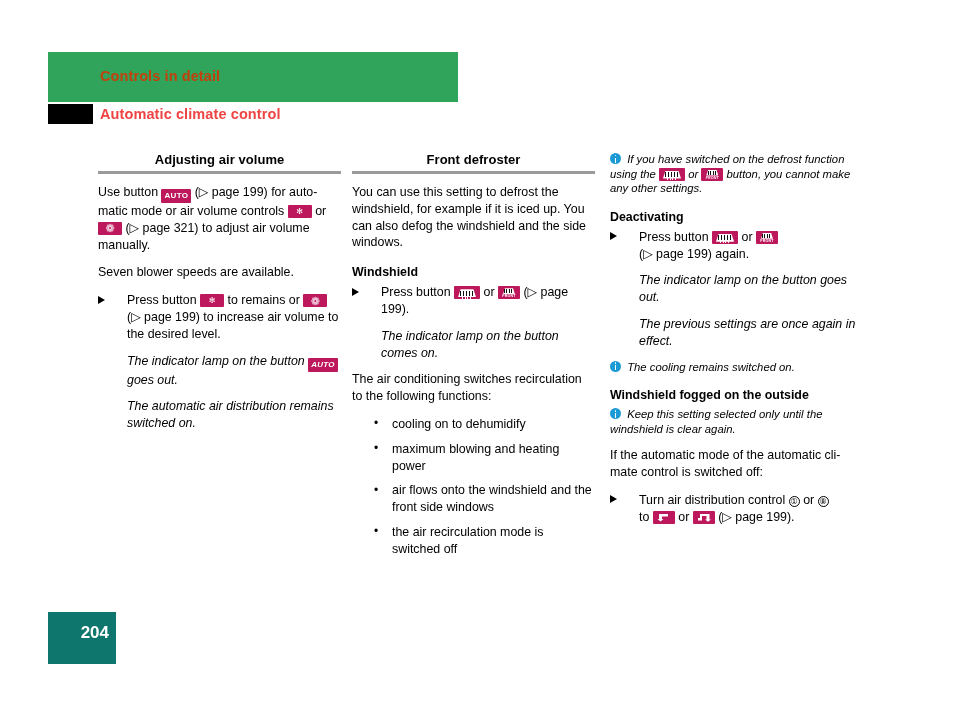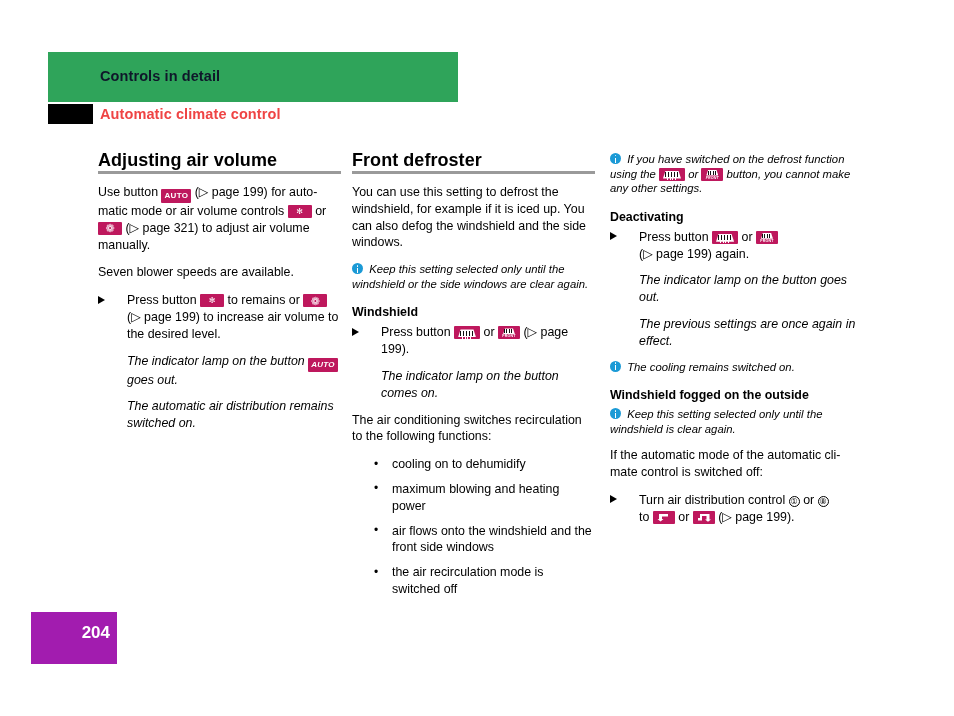--- a/index.html
+++ b/index.html
@@ -13,43 +13,43 @@
     overflow: hidden;
   }
 
   
   .hdr-green {
     position:absolute; left:48px; top:52px; width:410px; height:50px;
     background:#2fa45a;
   }
   .hdr-green-label {
     position:absolute; left:100px; top:51px;
-    font-size:14.5px; font-weight:bold; color:#0f172a;
+    font-size:14.5px; font-weight:bold; color:#c2410c;
     letter-spacing:0.1px;
     line-height:50px; height:50px;
   }
   .hdr-black-tab {
     position:absolute; left:48px; top:104px; width:45px; height:20px;
     background:#000000;
   }
   .hdr-sub {
     position:absolute; left:100px; top:106px;
     font-size:14.5px; font-weight:bold; color:#ef4444;
     letter-spacing:0.1px;
   }
 
   
   .col { position:absolute; top:152px; width:243px; }
   .col1 { left:98px; }
   .col2 { left:352px; }
   .col3 { left:610px; width:248px; }
 
   h2.sec {
-    font-size:18px; font-weight:bold; margin:0 0 0 0;
-    line-height:16px; letter-spacing:0.05px;
+    font-size:13px; font-weight:bold; margin:0 0 0 0;
+    line-height:16px; letter-spacing:0.05px;text-align:center;
   }
   .rule {
     height:3px; background:#9a9a9a; margin:3px 0 10px 0;
   }
   h3.sub {
     font-size:12.4px; font-weight:bold; margin:13px 0 4px 0;
     line-height:16px;
   }
   p.body {
     font-size:12.4px; line-height:16.8px; margin:0 0 11px 0;
@@ -171,22 +171,22 @@
 
   
   .circnum {
     display:inline-block; width:11px; height:11px; line-height:10px;
     border:1px solid #000; border-radius:50%;
     font-size:8px; text-align:center; vertical-align:0px;
   }
 
   
   .pagebox {
-    position:absolute; left:31px; top:612px; width:86px; height:52px;
-    background:#a21caf;
+    position:absolute; left:48px; top:612px; width:68px; height:52px;
+    background:#0f766e;
   }
   .pagenum {
     position:absolute; right:7px; top:11px;
     font-size:17px; font-weight:bold; color:#ffffff;
   }
 </style>
 </head>
 <body>
 
 <div class="hdr-green"></div>
@@ -232,23 +232,20 @@
   </div>
 </div>
 
 <div class="col col2">
 
   <h2 class="sec">Front defroster</h2>
   <div class="rule"></div>
 
   <p class="body">You can use this setting to defrost the windshield, for example if it is iced up. You can also defog the windshield and the side windows.</p>
 
-  <p class="note"><span class="ico info-icon"></span>
-    <span>Keep this setting selected only until the windshield or the side windows are clear again.</span>
-  </p>
 
   <h3 class="sub">Windshield</h3>
 
   <div class="step">
     <span class="tri"></span>
     <p><span>Press button</span>
       <span class="key ic-defrost-rear"><span class="glass"></span><span class="bars"></span><span class="wave"></span></span>
       <span>or</span>
       <span class="key ic-defrost-front"><span class="glass"></span><span class="bars"></span><span class="word">FRONT</span></span>
       <span>(▷ page 199).</span>

